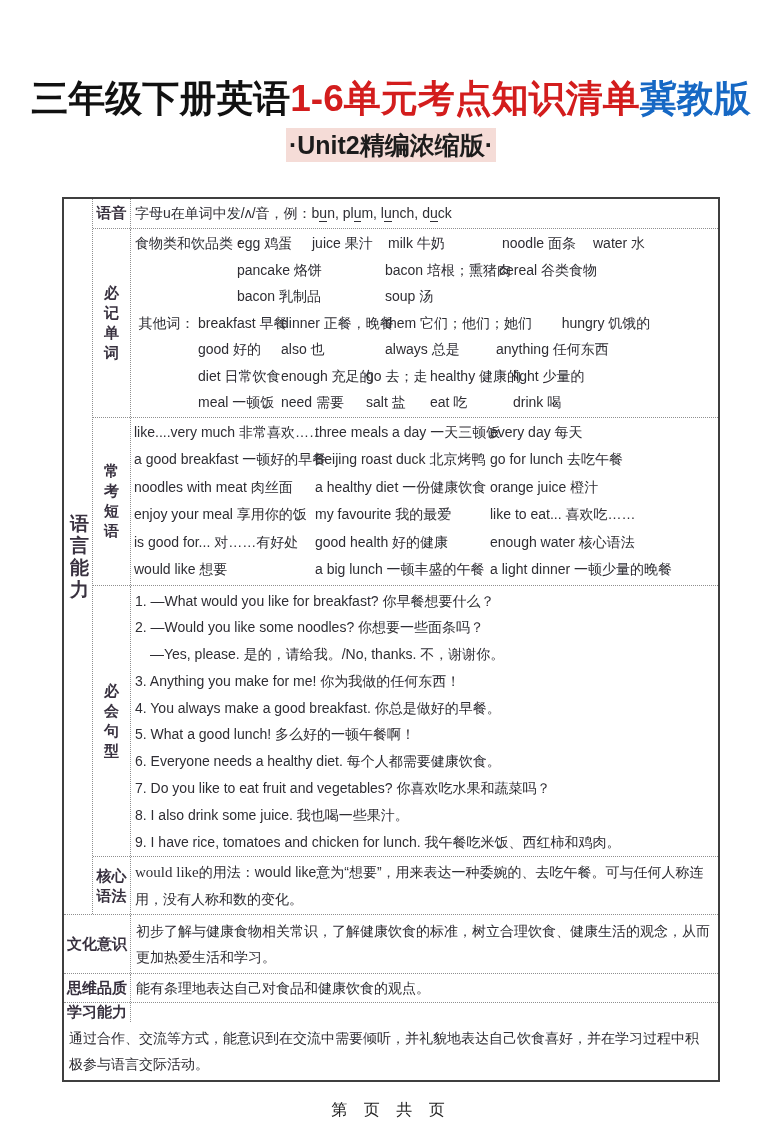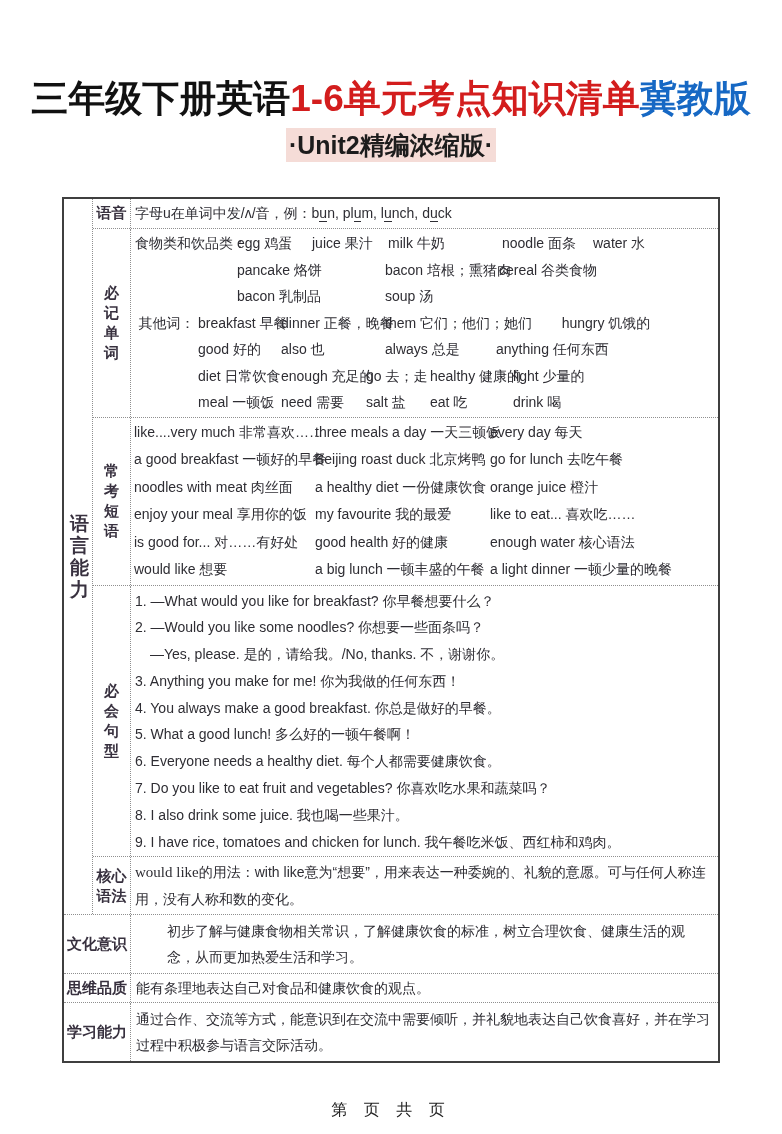--- a/index.html
+++ b/index.html
@@ -34,21 +34,21 @@
   .v-label { width:16px; word-break:break-all; text-align:center; font-weight:bold; font-size:19px; line-height:22px; color:#38313f; }
   .rows { flex:1; min-width:0; display:flex; flex-direction:column; }
   .row { display:flex; border-bottom:1px dotted #8f8f8f; }
   .lab { width:37px; flex-shrink:0; border-right:1px dotted #8f8f8f; display:flex; align-items:center; justify-content:center; font-weight:bold; font-size:15px; color:#38313f; text-align:center; }
   .lab-h  { white-space:nowrap; }
   .lab-v1 { width:16px; word-break:break-all; line-height:20px; }
   .lab-v2 { width:32px; word-break:break-all; line-height:20px; }
   .content { flex:1; min-width:0; padding:1px 2px 1px 4px; }
   
   .lrow { display:flex; border-bottom:1px dotted #8f8f8f; }
-  .lrow:last-child { border-bottom:none; }
+  .lrow:last-child { border-bottom:none;flex-direction:column; }
   .lrow-lab { width:66px; flex-shrink:0; border-right:1px dotted #8f8f8f; display:flex; align-items:center; justify-content:center; font-weight:bold; font-size:15px; color:#38313f; white-space:nowrap; }
   .lrow-content { flex:1; min-width:0; padding:3px 6px 3px 5px; line-height:26px; }
   
   .phon { line-height:27px; white-space:nowrap; }
   .phon .u { border-bottom:1.5px solid #2e2d33; }
   
   .wordbox { line-height:26.5px; padding-top:1px; }
   .wl { display:grid; white-space:nowrap; }
   .wl1 { grid-template-columns:102px 75px 76px 114px 91px auto; }
   .wl2, .wl3 { margin-left:102px; grid-template-columns:148px 114px auto; }
@@ -196,28 +196,28 @@
               <div class="sent">8. I also drink some juice. 我也喝一些果汁。</div>
               <div class="sent">9. I have rice, tomatoes and chicken for lunch. 我午餐吃米饭、西红柿和鸡肉。</div>
             </div>
         </div>
 
         <div class="row row-grammar" style="border-bottom:none;">
           <div class="lab">
             <div class="lab-v2">核心语法</div>
           </div>
           <div class="content gram">
-            <span class="serif">would like</span><span>的用法：with like意为“想要”，用来表达一种委婉的、礼貌的意愿。可与任何人称连用，没有人称和数的变化。</span>
+            <span class="serif">would like</span><span>的用法：would like意为“想要”，用来表达一种委婉的、去吃午餐。可与任何人称连用，没有人称和数的变化。</span>
           </div>
         </div>
 
       </div>
     </div>
 
-    <div class="lrow" style="border-top:1px dotted #8f8f8f;gap:31px;">
+    <div class="lrow" style="border-top:1px dotted #8f8f8f;">
       <div class="lrow-lab">文化意识</div>
       <div class="lrow-content">初步了解与健康食物相关常识，了解健康饮食的标准，树立合理饮食、健康生活的观念，从而更加热爱生活和学习。</div>
     </div>
 
     <div class="lrow lrow-thinking">
       <div class="lrow-lab">思维品质</div>
       <div class="lrow-content">能有条理地表达自己对食品和健康饮食的观点。</div>
     </div>
 
     <div class="lrow">

